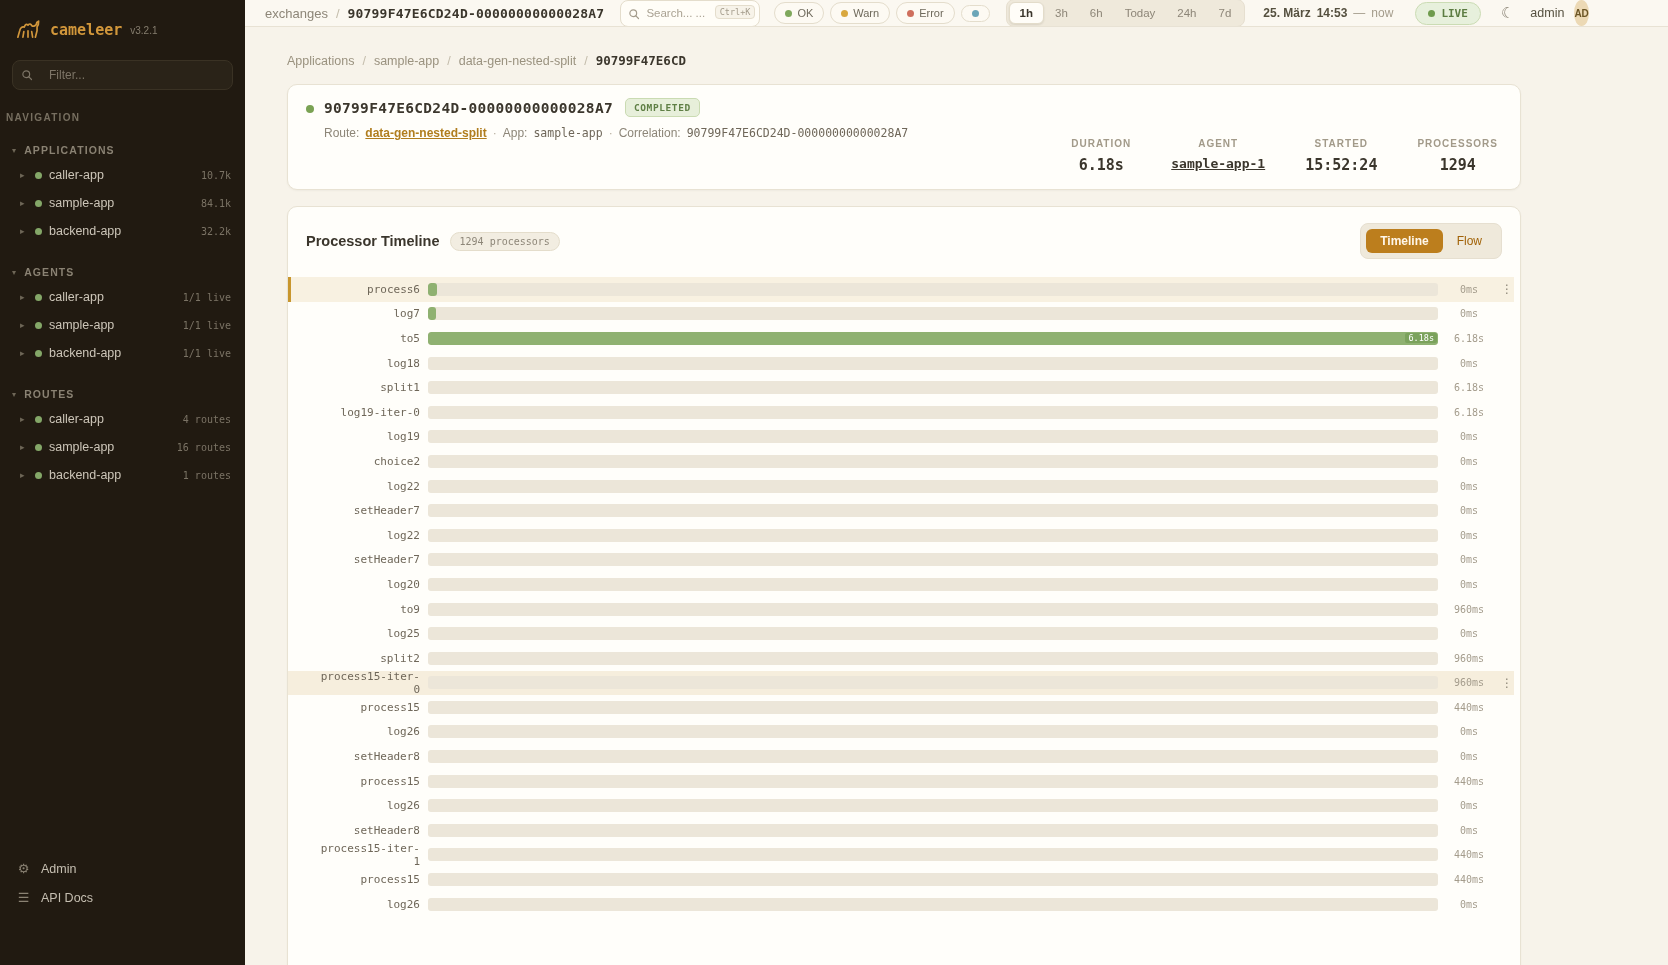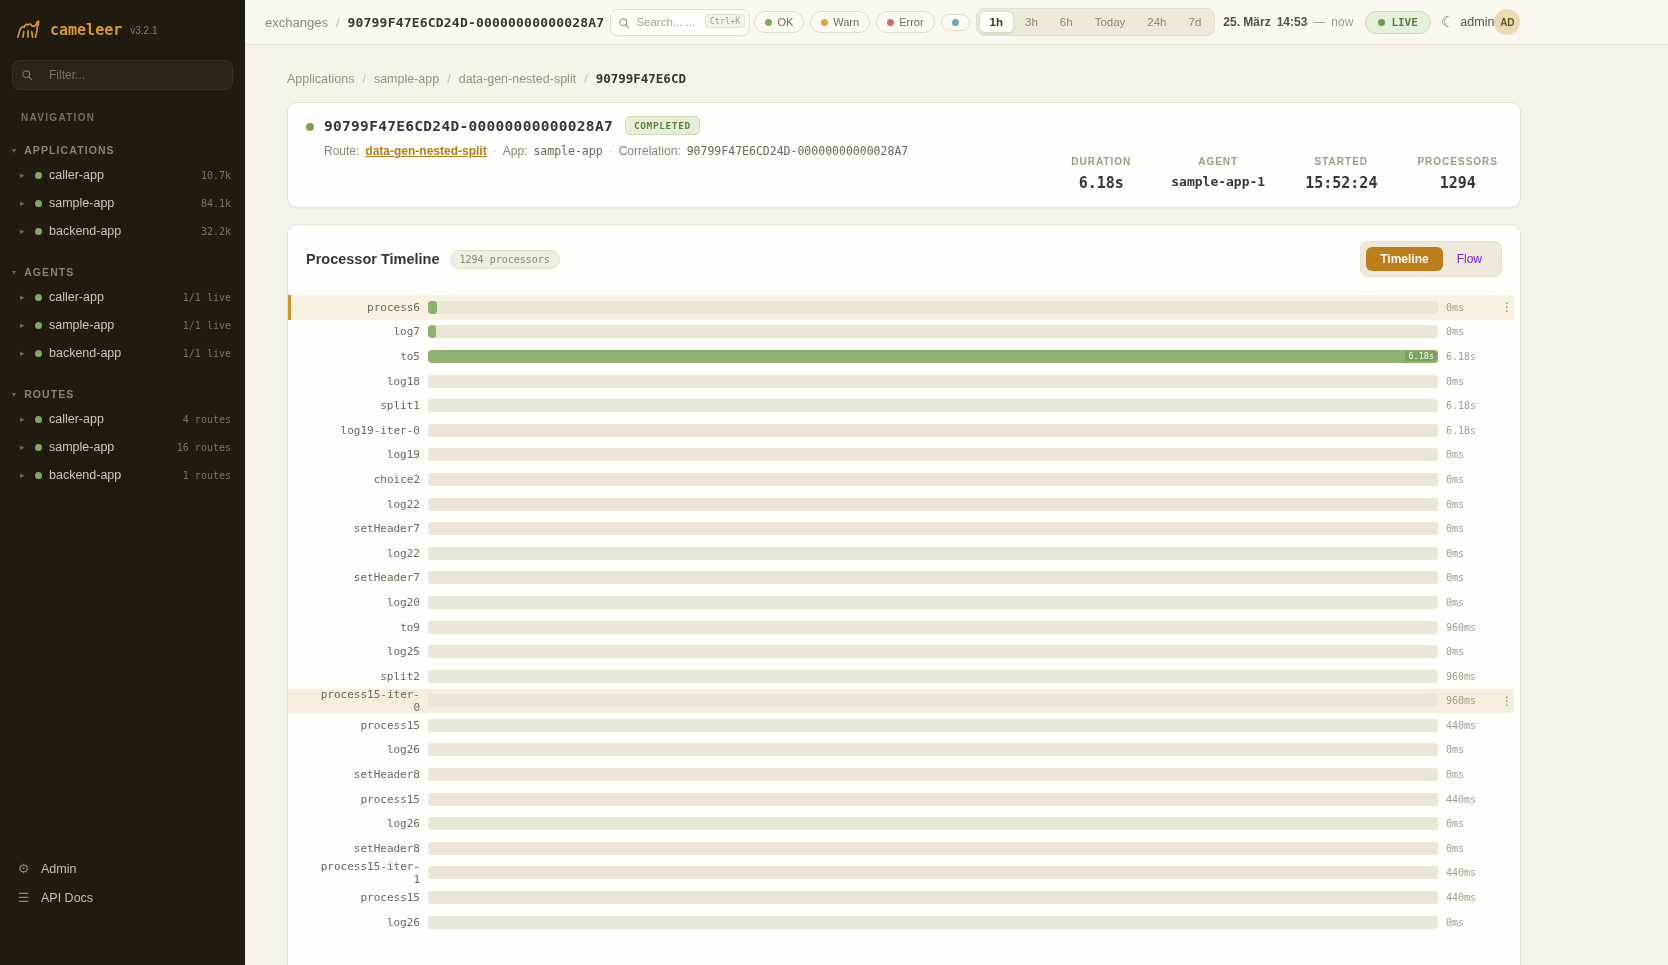--- a/index.html
+++ b/index.html
@@ -13,40 +13,40 @@
   
   .sidebar { width: 245px; flex-shrink: 0; background: #211a11; color: #cfc8bb; display: flex; flex-direction: column; }
   .logo-row { display: flex; align-items: center; gap: 8px; padding: 16px 14px 8px; }
   .logo-text { font-family: "DejaVu Sans Mono", monospace; font-weight: bold; font-size: 15px; color: #d2973b; }
   .logo-version { font-size: 10px; color: #857d6e; }
   .filter-box { position: relative; margin: 8px 12px 16px; }
   .filter-box svg { position: absolute; left: 9px; top: 9px; color: #7d7567; }
   .filter-input { width: 100%; height: 30px; background: #2a2318; border: 1px solid #3a3224; border-radius: 8px;
     color: #b5ad9e; font-size: 12px; padding: 0 10px 0 36px; font-family: inherit; outline: none; }
   .filter-input::placeholder { color: #7d7567; }
-  .nav-label { font-size: 10px; font-weight: bold; letter-spacing: 1.3px; color: #776f60; padding: 6px 21px 0; }
+  .nav-label { font-size: 10px; font-weight: bold; letter-spacing: 1.3px; color: #776f60; padding: 6px 6px 0; }
   .section { margin-top: 18px; }
   .section-header { display: flex; align-items: center; gap: 7px; padding: 3px 14px 5px 12px;
     color: #8a8273; font-size: 10.5px; font-weight: bold; letter-spacing: 1.1px; cursor: pointer; }
   .caret { font-size: 8px; color: #6e6657; }
   .side-item { display: flex; align-items: center; gap: 7px; padding: 7px 14px 7px 20px; font-size: 12.5px; color: #ccc5b8; cursor: pointer; }
   .chev { color: #6e6657; font-size: 9px; width: 8px; }
   .dot { width: 7px; height: 7px; border-radius: 50%; background: #84a768; flex-shrink: 0; }
   .item-name { flex: 1; }
   .item-badge { font-family: "DejaVu Sans Mono", monospace; font-size: 10px; color: #7b7365; }
   .sidebar-footer { margin-top: auto; padding: 10px 16px 60px; display: flex; flex-direction: column; gap: 14px; }
   .footer-item { display: flex; align-items: center; gap: 10px; font-size: 12.5px; color: #c6bfb2; cursor: pointer; }
   .footer-icon { color: #8a8273; font-size: 13px; width: 15px; text-align: center; }
 
   
   .right { flex: 1; min-width: 0; display: flex; flex-direction: column; }
 
   
-  .topbar { height: 45px; flex-shrink: 0; background: #fbf8f1; border-bottom: 1px solid #e8e2d4;
-    display: flex; align-items: center; padding: 0 112px 0 20px; white-space: nowrap; overflow: hidden; }
+  .topbar { height: 27px; flex-shrink: 0; background: #fbf8f1; border-bottom: 1px solid #e8e2d4;
+    display: flex; align-items: center; gap: 10px; padding: 0 112px 0 20px; white-space: nowrap; overflow: hidden; }
   .tb-crumbs { display: flex; align-items: center; gap: 8px; }
   .tb-section { color: #8d8678; font-size: 13px; cursor: pointer; }
   .tb-sep { color: #c3bcab; font-size: 13px; }
   .tb-id { font-family: "DejaVu Sans Mono", monospace; font-weight: bold; font-size: 13px; color: #3b362c; letter-spacing: 0.2px; }
   .search-box { position: relative; width: 140px; margin-left: 6px; flex-shrink: 0; }
   .search-box svg { position: absolute; left: 8px; top: 8px; color: #a49c8c; }
   .search-input { width: 100%; height: 27px; border: 1px solid #e4ddcc; border-radius: 8px; background: #fffdf7;
     font-size: 11.5px; color: #6f6a5c; padding: 0 44px 0 25px; font-family: inherit; outline: none; }
   .search-input::placeholder { color: #aaa293; }
   .shortcut { position: absolute; right: 5px; top: 5.5px; font-family: "DejaVu Sans Mono", monospace; font-size: 8.5px;
@@ -88,42 +88,42 @@
     color: #5f7f45; background: #e7efda; border: 1px solid #cadbb2; padding: 3px 8px; border-radius: 5px; }
   .ex-meta { margin-top: 9px; display: flex; align-items: center; gap: 6px; font-size: 12px; }
   .meta-label { color: #8d8678; }
   .ex-route-link { color: #b07d1e; text-decoration: underline; font-weight: 600; cursor: pointer; }
   .ex-mono { font-family: "DejaVu Sans Mono", monospace; font-size: 11.5px; color: #6f6759; }
   .meta-dot { color: #b5ad9c; }
   .ex-stats { display: flex; gap: 40px; align-items: flex-start; padding-top: 3px; }
   .stat { display: flex; flex-direction: column; align-items: center; gap: 7px; }
   .stat-label { font-size: 10px; font-weight: bold; letter-spacing: 1px; color: #a29a89; margin-top: 37px; }
   .stat-value { font-family: "DejaVu Sans Mono", monospace; font-weight: bold; font-size: 15px; color: #3b362c; }
-  .stat-value.small { font-size: 13px; }
+  .stat-value.small { font-size: 13px; text-decoration: underline; }
 
   .timeline-card { width: 1234px; height: 830px; margin-top: 16px; background: #fffefa; border: 1px solid #e8e2d3;
     border-radius: 10px; box-shadow: 0 1px 2px rgba(80,70,50,.05); padding-top: 16px; }
   .tl-header { display: flex; align-items: center; gap: 10px; padding: 0 18px; }
   .tl-title { font-size: 14.5px; font-weight: bold; color: #3b362c; }
   .tl-badge { font-family: "DejaVu Sans Mono", monospace; font-size: 10px; color: #8d8678;
     background: #f2ede1; border: 1px solid #e4ddcb; border-radius: 999px; padding: 3px 9px; }
   .tl-views { margin-left: auto; display: flex; background: #efe9db; border: 1px solid #e6dfd0; border-radius: 8px; padding: 5px; }
-  .view-btn { border: none; background: transparent; font-size: 12px; color: #6d28d9; padding: 5px 14px; border-radius: 6px; cursor: pointer; font-family: inherit; }
+  .view-btn { border: none; background: transparent; font-size: 12px; color: #a16207; padding: 5px 14px; border-radius: 6px; cursor: pointer; font-family: inherit; }
   .view-btn.active { background: #bc7e1d; color: #fff7ea; font-weight: bold; }
   .tl-rows { margin-top: 18px; padding-right: 6px; }
   .t-row { display: flex; align-items: center; gap: 8px; height: 24.6px; padding-left: 32px; }
   .t-row.marker { background: #f8f1e1; box-shadow: inset 3px 0 0 #c8962e; }
   .t-row.hl { background: #f6eedd; }
   .t-label { width: 100px; flex-shrink: 0; text-align: right; font-family: "DejaVu Sans Mono", monospace; font-size: 11px; color: #6f6759; }
   .t-track { flex: 1; height: 13px; background: #ece6d9; border-radius: 3px; position: relative; overflow: hidden; }
   .t-bar { position: absolute; left: 0; top: 0; bottom: 0; background: #8fb171; border-radius: 3px; min-width: 3px;
     display: flex; align-items: center; justify-content: flex-end; }
   .t-bar-label { font-family: "DejaVu Sans Mono", monospace; font-size: 8.5px; color: #ffffff;
     background: #7ba25c; border-radius: 2px; padding: 0 3px; margin-right: 1px; }
-  .t-duration { width: 46px; flex-shrink: 0; text-align: left; font-family: "DejaVu Sans Mono", monospace; font-size: 10px; color: #a49c8c; }
+  .t-duration { width: 46px; flex-shrink: 0; text-align: center; font-family: "DejaVu Sans Mono", monospace; font-size: 10px; color: #a49c8c; }
   .t-kebab { width: 14px; text-align: center; color: #8d8678; font-size: 12px; visibility: hidden; cursor: pointer; }
   .t-row.marker .t-kebab, .t-row.hl .t-kebab { visibility: visible; }
 </style>
 </head>
 <body>
 
 <div class="app">
 
   <aside class="sidebar">
     <div class="logo-row">

